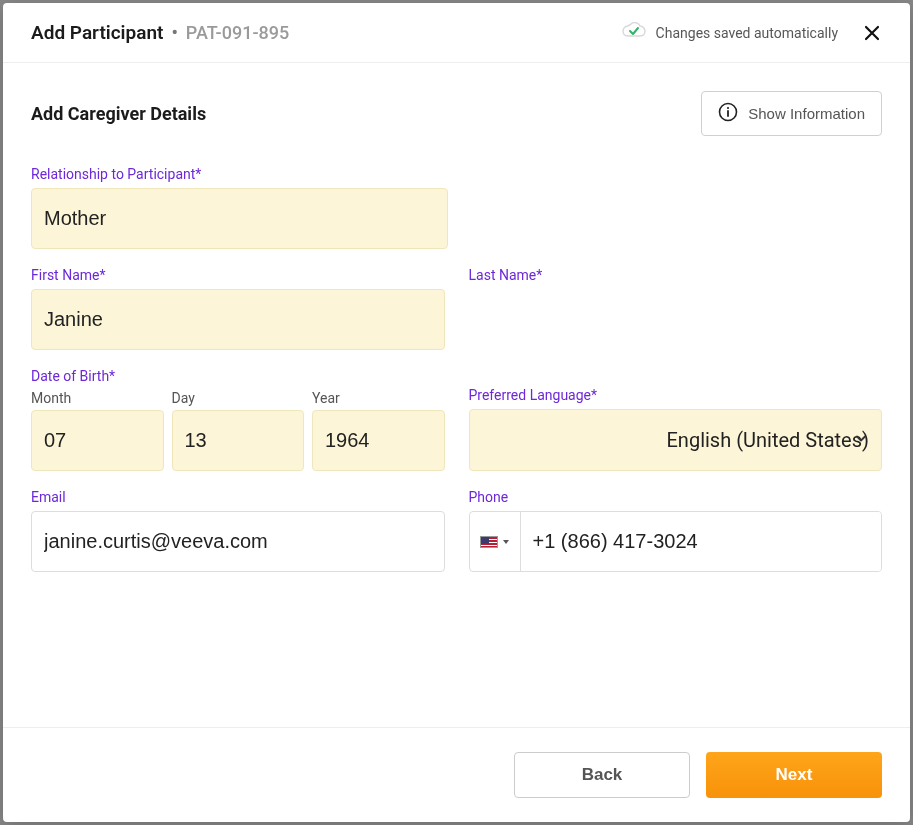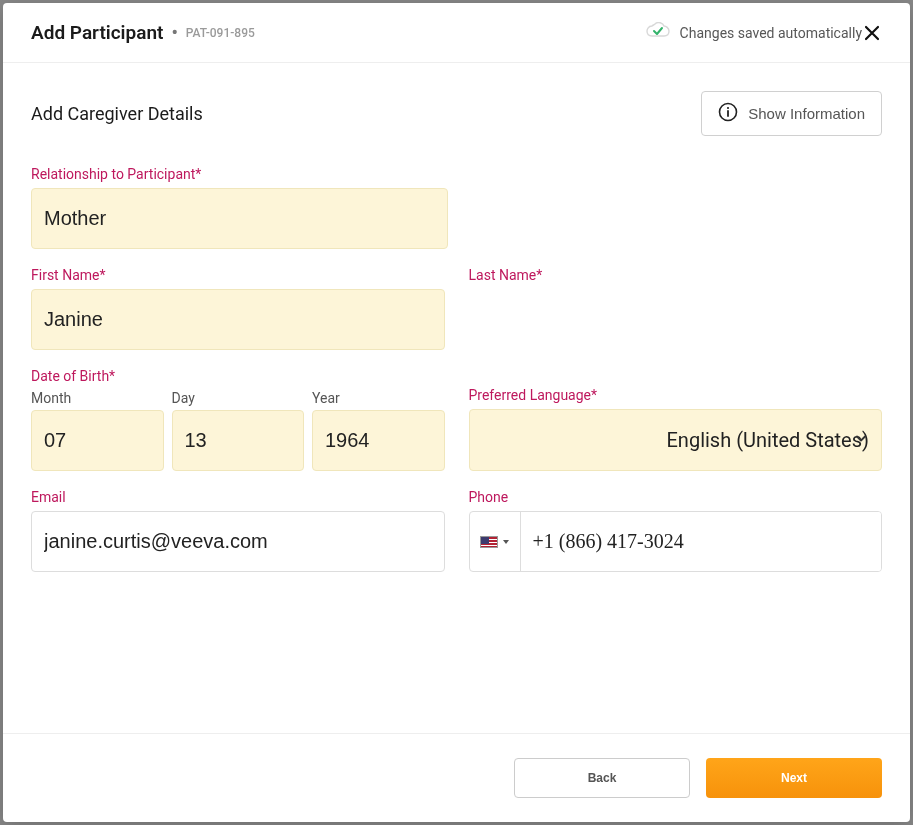--- a/index.html
+++ b/index.html
@@ -32,31 +32,32 @@
       font-weight: 600;
       color: #1b1b1b;
     }
     .dot {
       color: #777;
       margin: 0 8px;
       font-size: 18px;
       font-weight: 600;
     }
     .pat-id {
-      font-size: 12px;
+      font-size: 18px;
       font-weight: 500;
       color: #9a9a9a;
     }
     .spacer { flex: 1; }
     .autosave {
       display: flex;
       align-items: center;
       gap: 10px;
       color: #575757;
       font-size: 14px;
+      margin-right: 24px;
     }
     .close-icon {
       cursor: pointer;
       width: 20px;
       height: 20px;
       display: flex;
       align-items: center;
       justify-content: center;
     }
     .body {
@@ -65,39 +66,39 @@
       overflow: auto;
     }
     .section-head {
       display: flex;
       align-items: center;
       justify-content: space-between;
       margin-bottom: 30px;
     }
     .section-title {
       font-size: 18px;
-      font-weight: 400;
+      font-weight: 700;
       color: #1b1b1b;
     }
     .show-info-btn {
       display: flex;
       align-items: center;
       gap: 10px;
       padding: 10px 16px;
       border: 1px solid #d0d0d0;
       border-radius: 4px;
       background: #fff;
       cursor: pointer;
       color: #555;
       font-size: 15px;
       font-weight: 500;
     }
     .label {
       font-size: 14px;
-      color: #be185d;
+      color: #6d28d9;
       margin-bottom: 6px;
       display: block;
     }
     .row {
       display: flex;
       gap: 24px;
       margin-bottom: 18px;
     }
     .col { flex: 1; }
     .input, .select {
@@ -139,34 +140,33 @@
       display: flex;
       align-items: center;
       gap: 4px;
       padding: 0 10px;
       border-right: 1px solid #ddd;
       cursor: pointer;
     }
     .phone-wrap .input {
       border: none;
       border-radius: 0;
-      font-family: Liberation Serif, serif;
     }
     .footer {
       border-top: 1px solid #eee;
       padding: 24px 28px;
       display: flex;
       justify-content: flex-end;
       gap: 16px;
     }
     .btn {
       padding: 12px 0;
       width: 176px;
       border-radius: 4px;
-      font-size: 12px;
+      font-size: 17px;
       font-weight: 600;
       cursor: pointer;
       text-align: center;
     }
     .btn-back {
       background: #fff;
       border: 1px solid #ccc;
       color: #555;
     }
     .btn-next {

